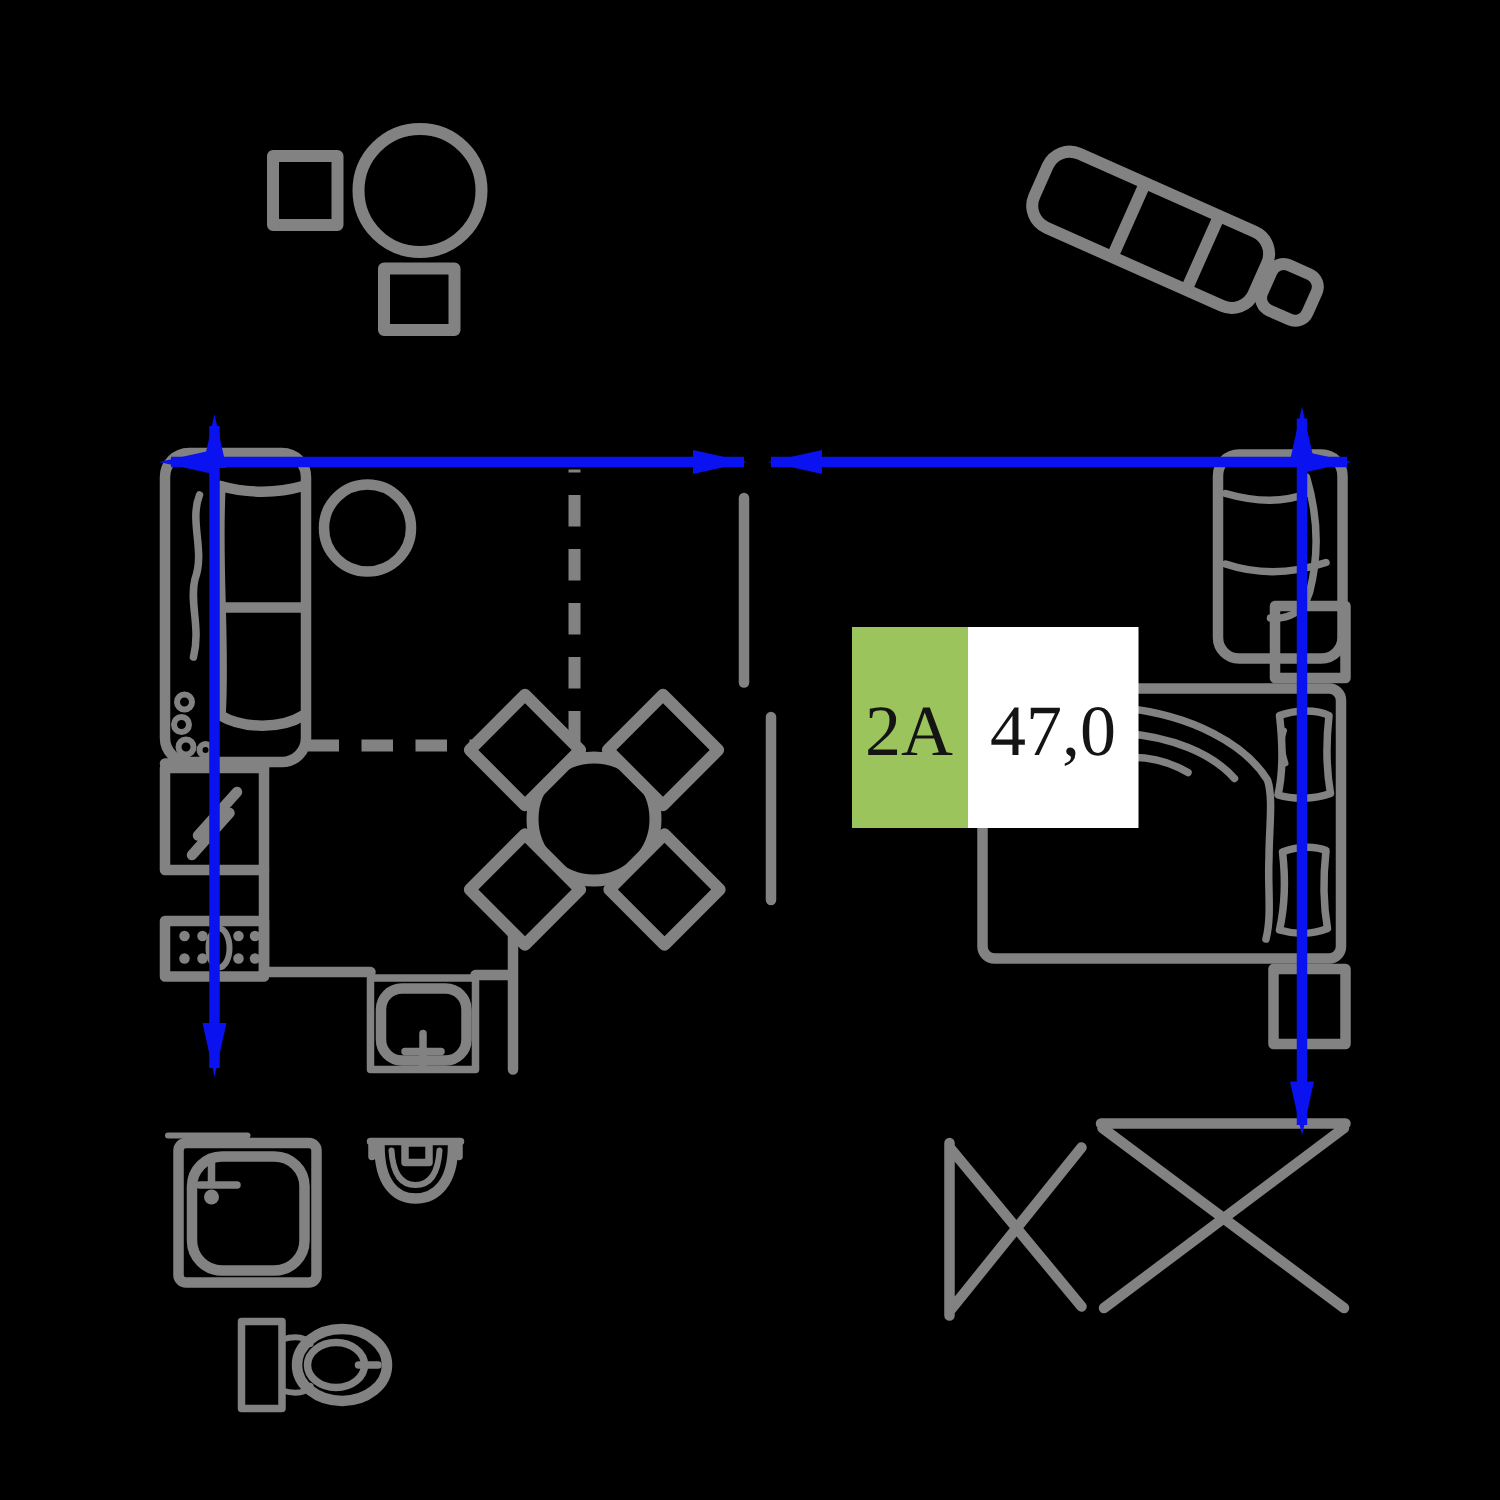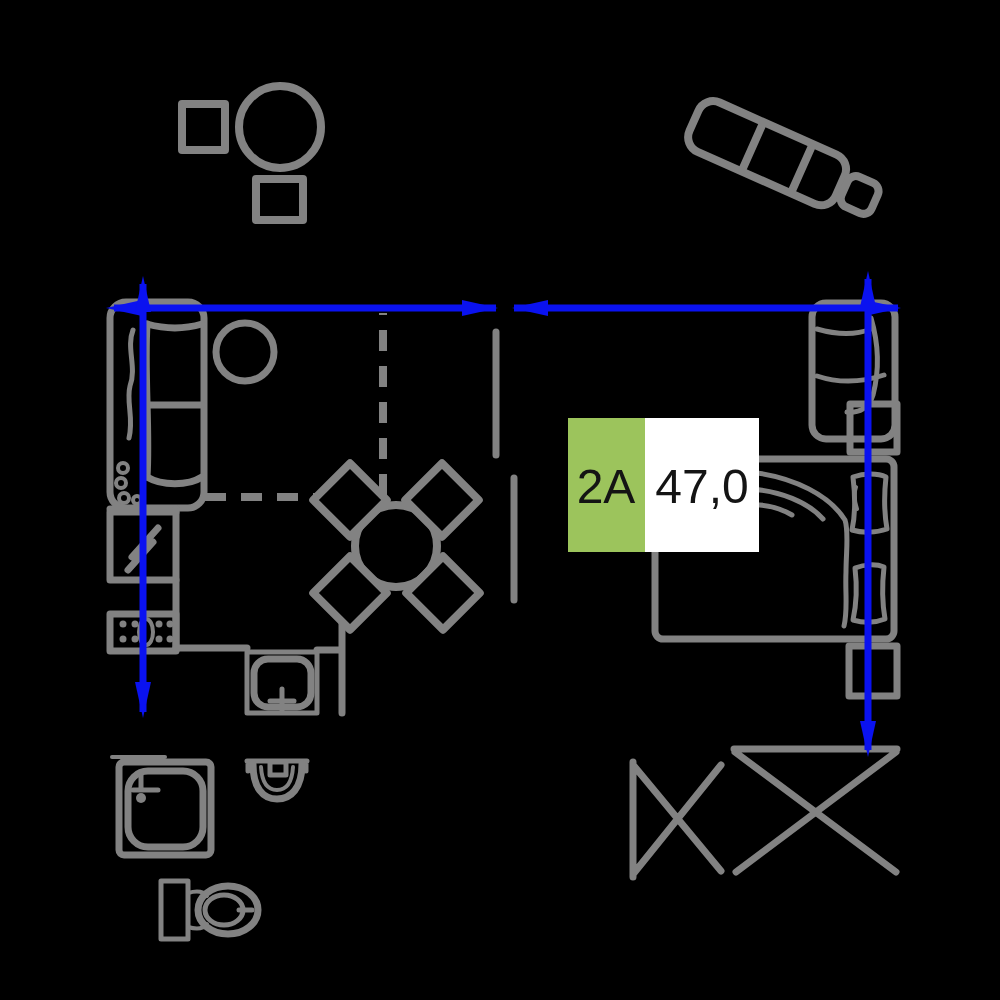--- a/index.html
+++ b/index.html
@@ -1,17 +1,17 @@
 <!DOCTYPE html>
 <html><head>
 <meta charset="utf-8">
 <style>
   html,body{margin:0;padding:0;background:#000;}
   .stage{position:relative;width:1000px;height:1000px;background:#000;overflow:hidden;
-         font-family:Liberation Sans, sans-serif;}
+         font-family:Liberation Serif, serif;}
   svg{display:block}
   .fur{stroke:#828282;fill:none;stroke-width:7;stroke-linecap:round;stroke-linejoin:round;}
   .fur8{stroke:#828282;fill:none;stroke-width:8;stroke-linecap:round;stroke-linejoin:round;}
   .fur5{stroke:#828282;fill:none;stroke-width:5;stroke-linecap:round;stroke-linejoin:round;}
   .fur4{stroke:#828282;fill:none;stroke-width:4;stroke-linecap:round;stroke-linejoin:round;}
   .furfill{fill:#828282;stroke:none;}
   .chair{stroke:#828282;fill:#000000;stroke-width:8;stroke-linejoin:round;}
   .dash{stroke:#828282;fill:none;stroke-width:8;stroke-dasharray:21 15;stroke-linecap:butt;}
   .dim{stroke:#0a12f0;fill:none;stroke-width:7;stroke-linecap:butt;}
   .dimhead{fill:#0a12f0;stroke:none;}

